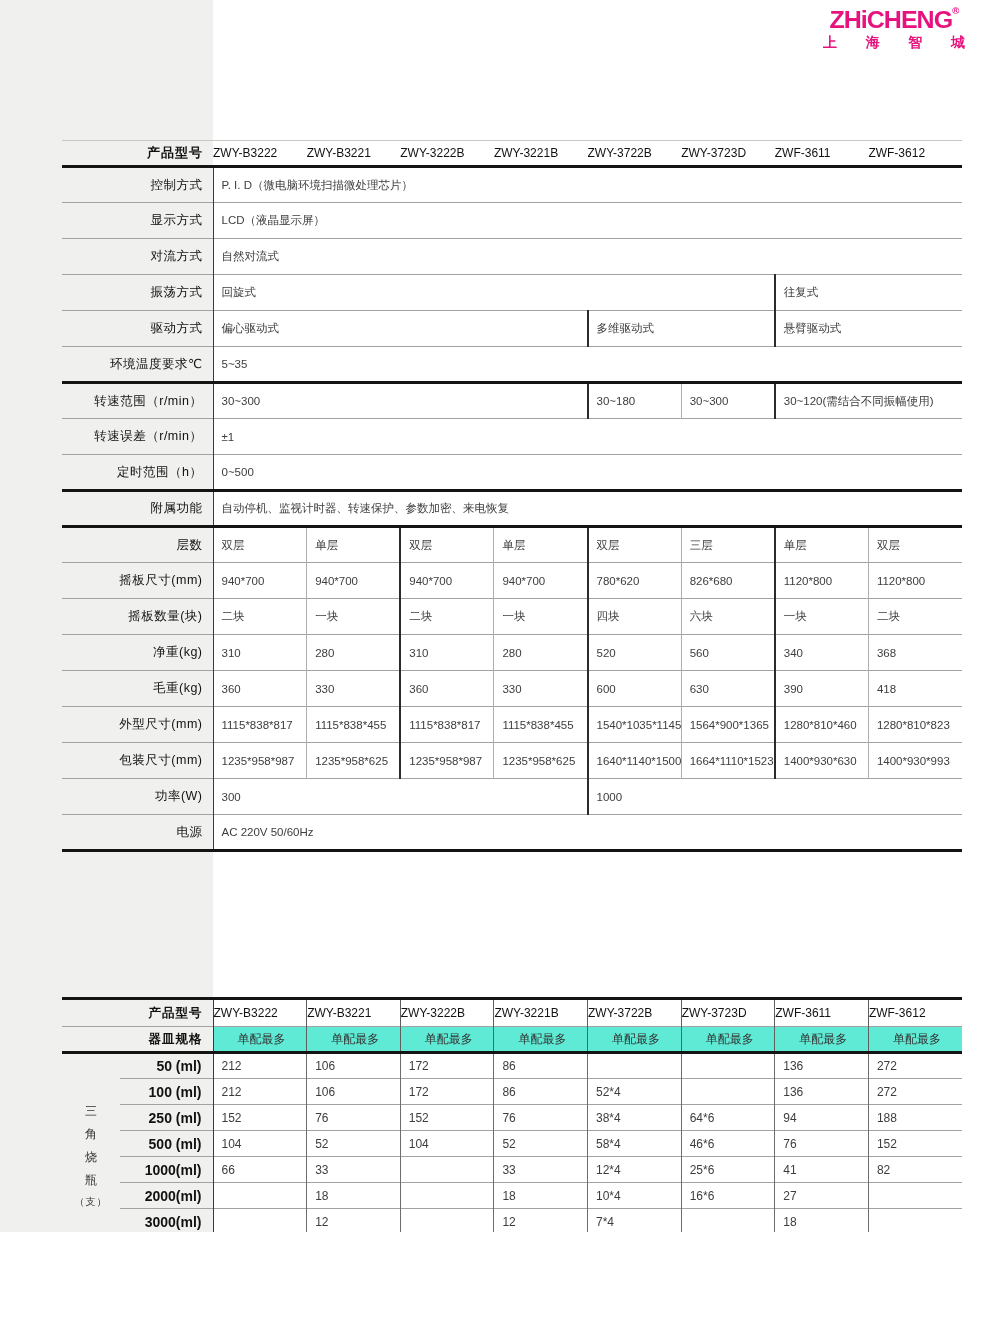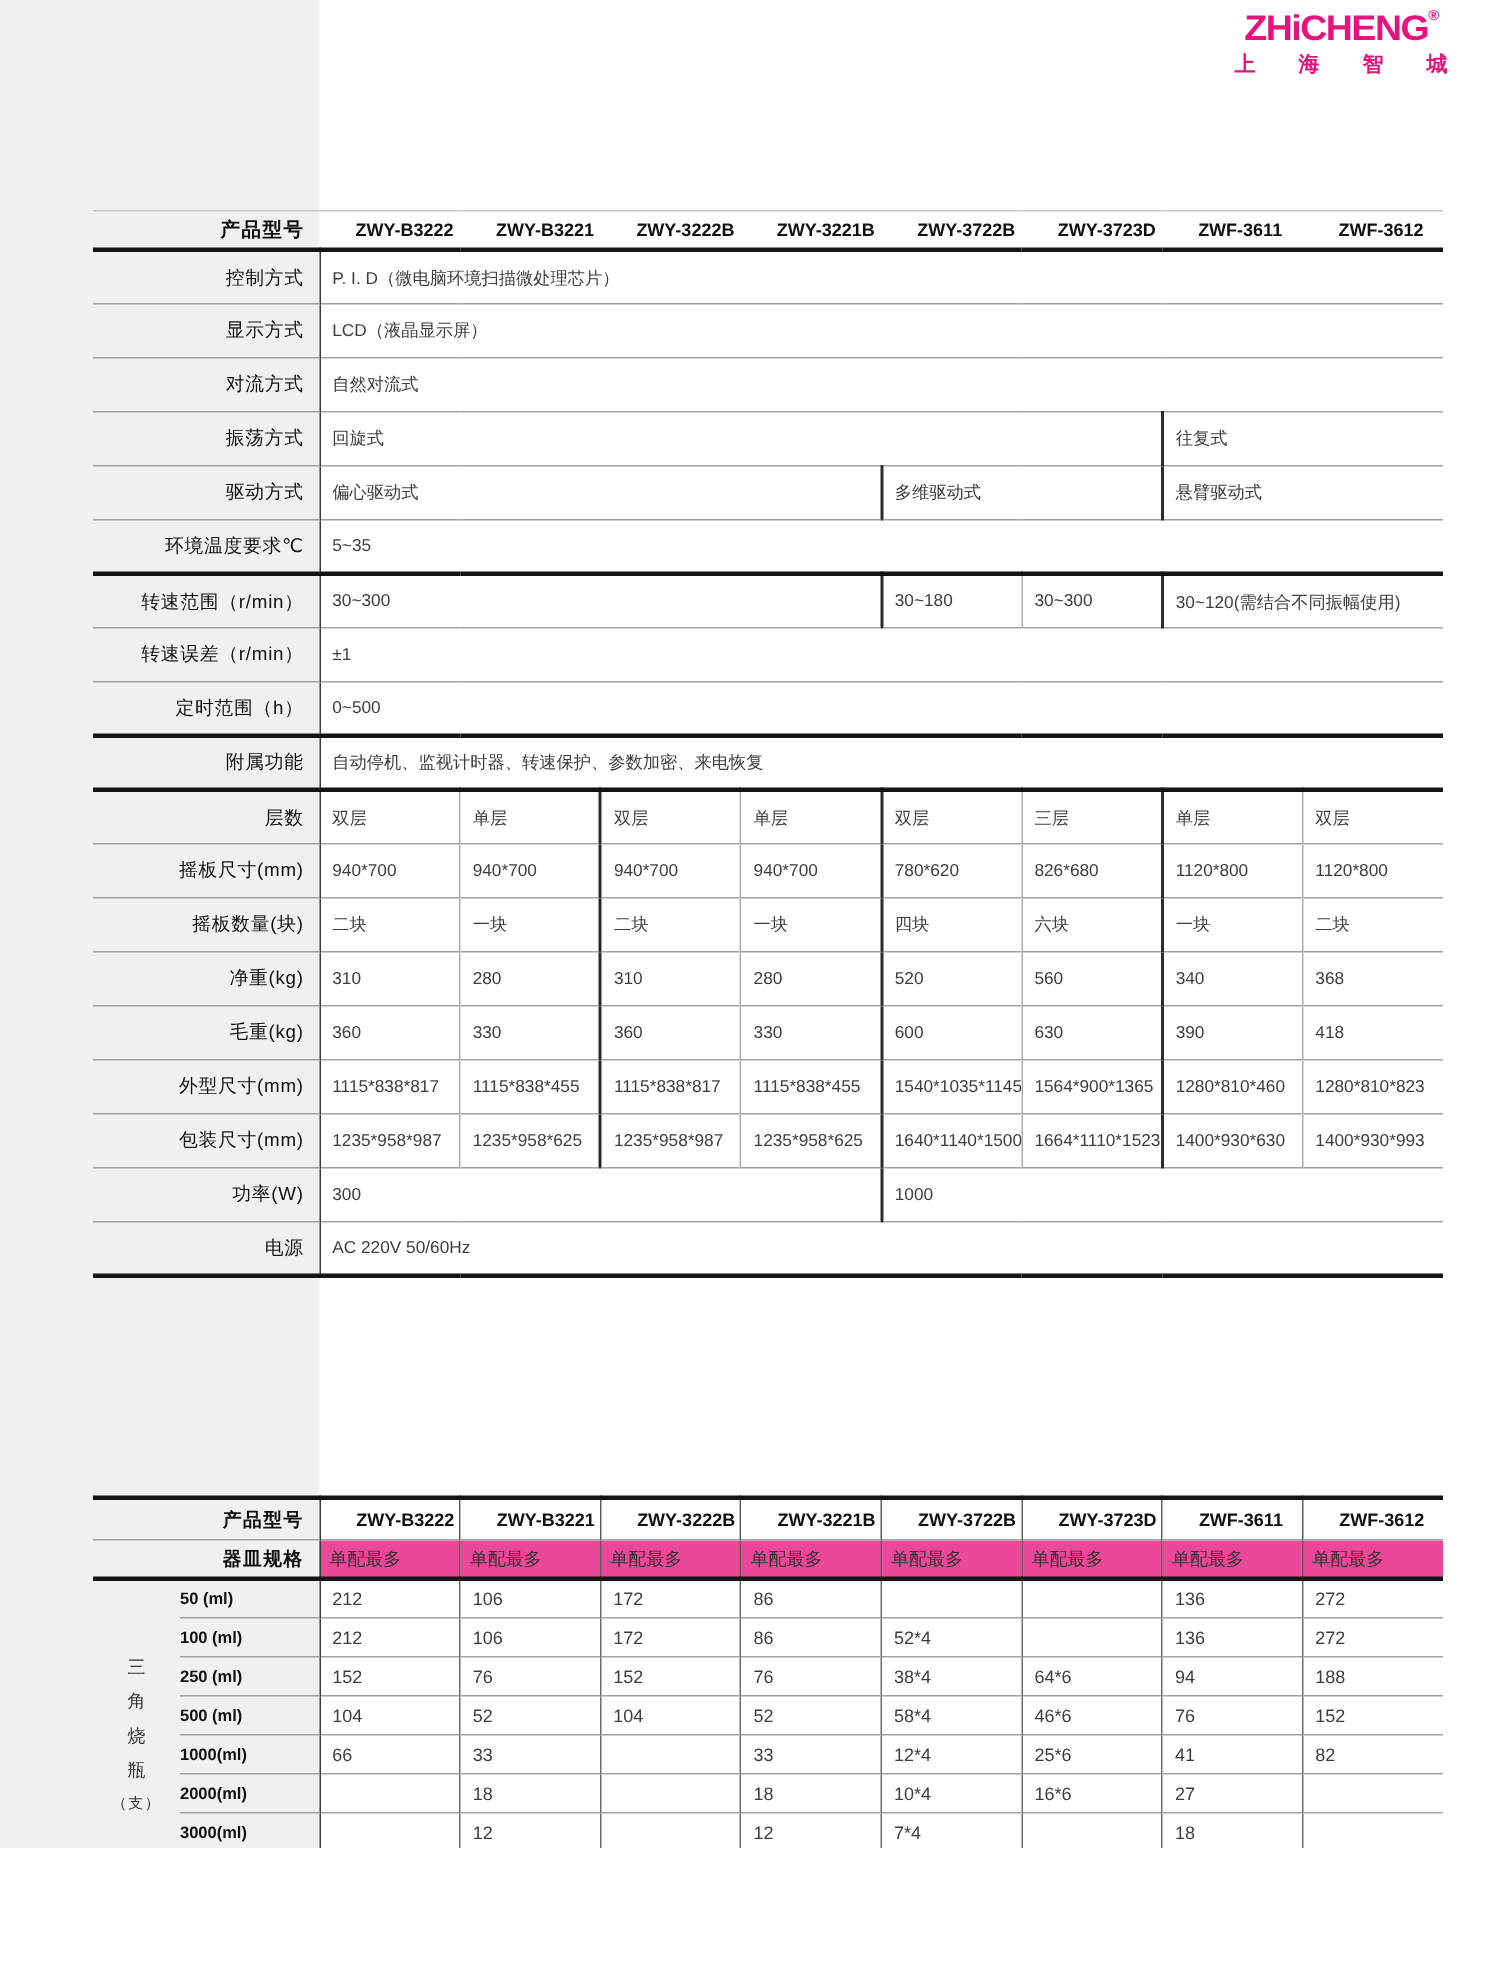--- a/index.html
+++ b/index.html
@@ -25,33 +25,33 @@
   #t1 thead tr{height:26px;border-bottom:3px solid #141414}
   #t1 tbody tr{height:36px;border-bottom:1px solid #a2a2a0}
   #t1 tbody tr.tt{border-top:3px solid #141414}
 
   #t2 thead tr.models{height:28px;border-bottom:1px solid #a2a2a0}
   #t2 thead tr.spec{height:26px;border-bottom:3px solid #141414}
   #t2 tbody tr{height:26px;border-bottom:1px solid #a2a2a0}
 
   .hlbl{font-weight:bold;font-size:13px;text-align:right;padding-right:10px;color:#111;letter-spacing:1px}
   .hlbl2{font-weight:bold;font-size:12.5px;text-align:right;padding-right:10px;color:#111;letter-spacing:1px;border-right:1px solid #3a3a3a}
-  .mdl{font-weight:bold;font-size:12px;padding-left:24px;color:#111;background:#fff;white-space:nowrap;overflow:hidden}
+  .mdl{font-weight:normal;font-size:12px;padding-left:0;color:#111;background:#fff;white-space:nowrap;overflow:hidden}
   #t2 .mdl,#t2 .spc{border-right:1px solid #5f5f5d}
   #t2 .mdl:last-child,#t2 .spc:last-child{border-right:none}
-  .spc{font-size:12px;padding-left:6px;color:#333;background:#ec4899}
+  .spc{font-size:12px;padding-left:24px;color:#333;background:#5eead4}
 
   .lbl{font-weight:normal;font-size:12.5px;text-align:right;padding-right:10px;color:#111;border-right:1px solid #3a3a3a;letter-spacing:.5px;background:transparent}
   .val{font-size:11.5px;color:#3d3d3d;padding-left:8px;background:#fff;white-space:nowrap;overflow:hidden}
   .v{border-right:1px solid #adadaa}
   .g{border-right:2px solid #2b2b2b}
   #t2 .val{font-size:12px;border-right:1px solid #6d6d6b}
   #t2 .val:last-child{border-right:none}
 
-  .mlb{font-weight:bold;font-size:11px;padding-right:11px;color:#111;border-right:1px solid #3a3a3a;background:transparent}
+  .mlb{font-weight:bold;font-size:14px;text-align:right;padding-right:11px;color:#111;border-right:1px solid #3a3a3a;background:transparent}
   .flask{border-right:none;background:transparent;vertical-align:middle}
   .flask .stack{display:flex;flex-direction:column;align-items:center;gap:6px;font-size:12px;color:#333}
   .flask .suffix{font-size:10px;letter-spacing:1px}
 
   .note{position:absolute;left:0;top:1297px;width:962px;text-align:right;font-size:11px;color:#4a4a4a}
 </style>
 </head>
 <body>
 
 <div class="page">

